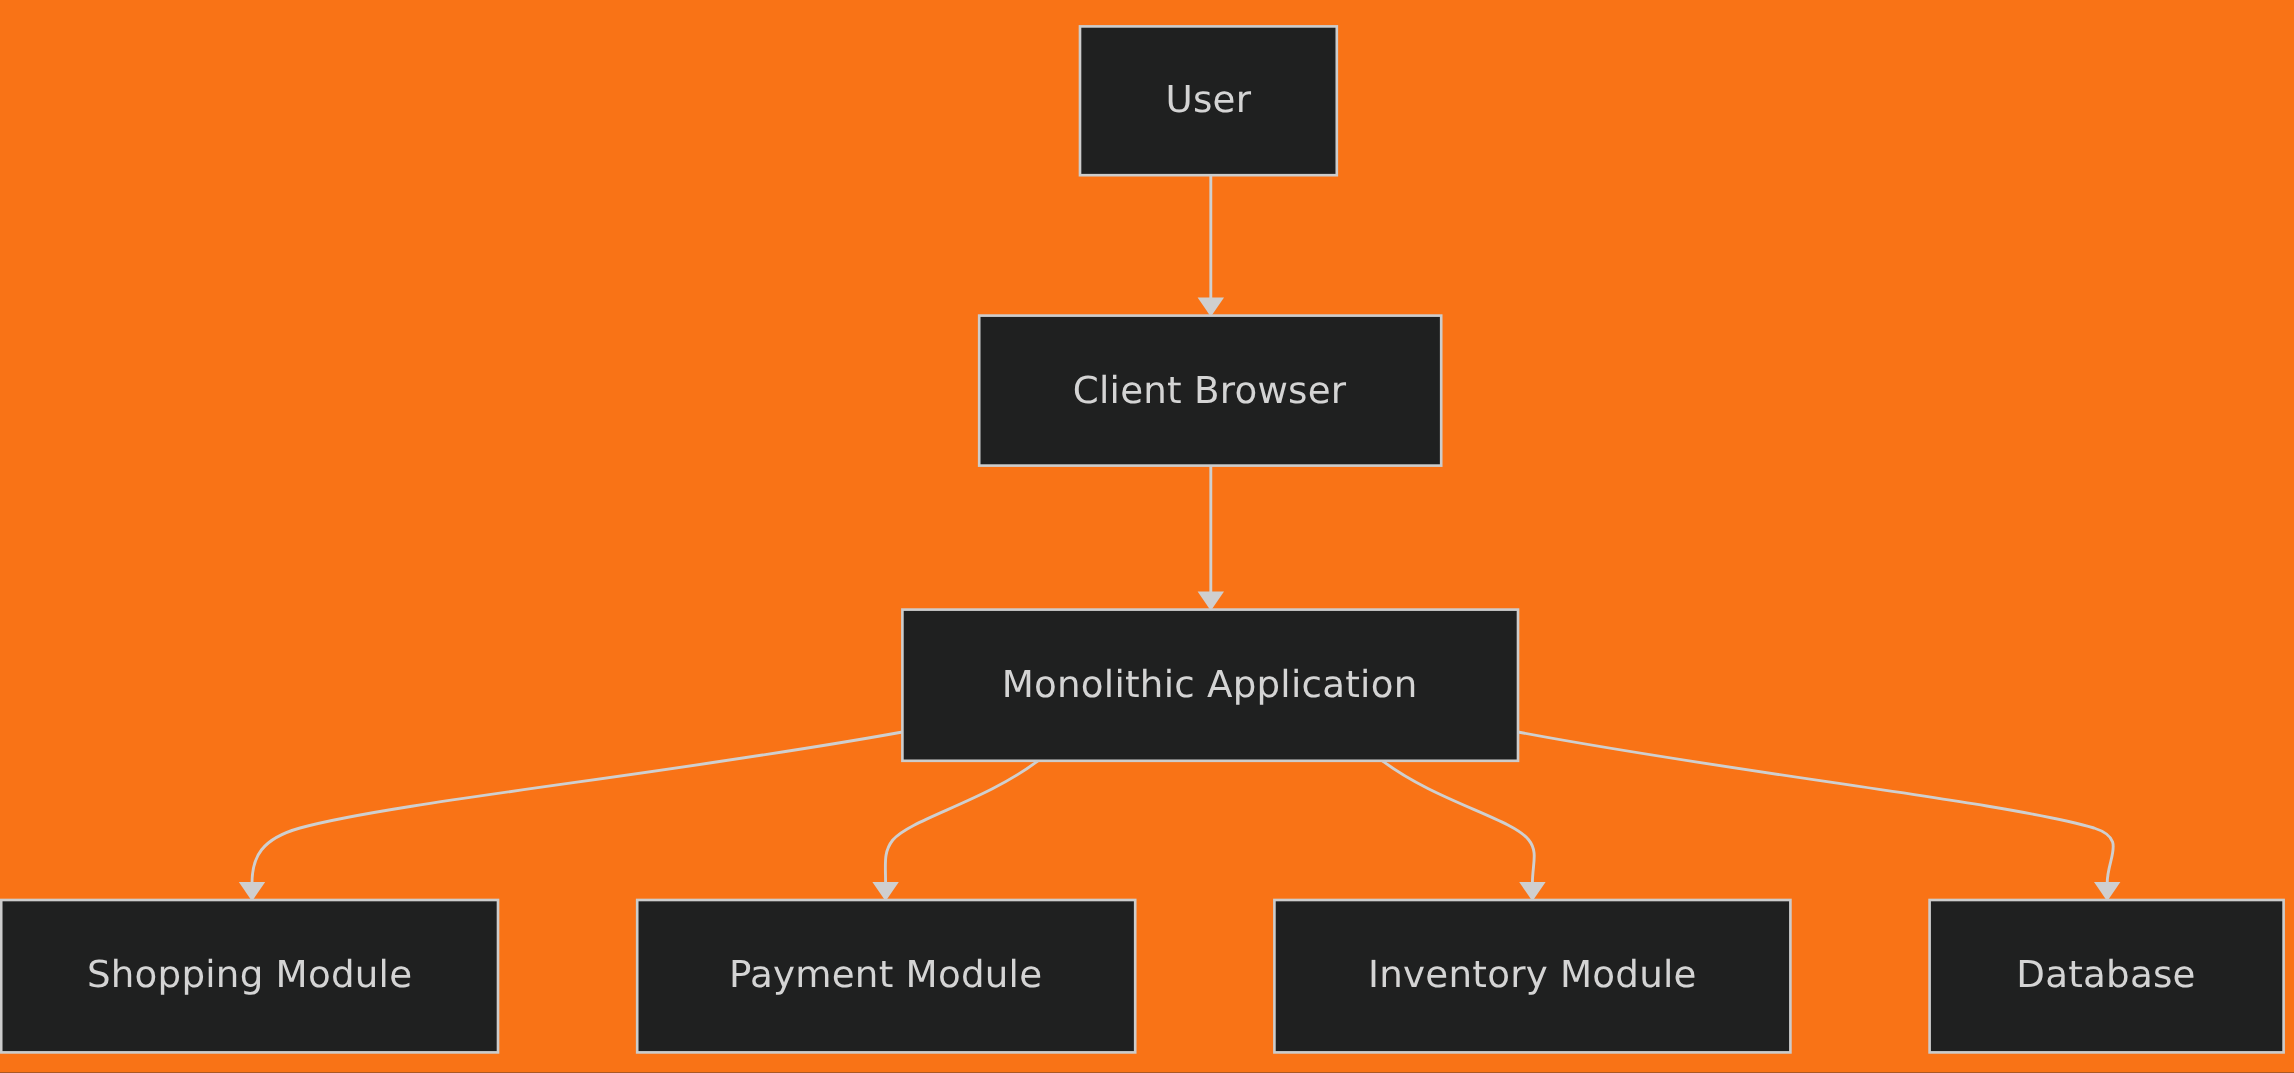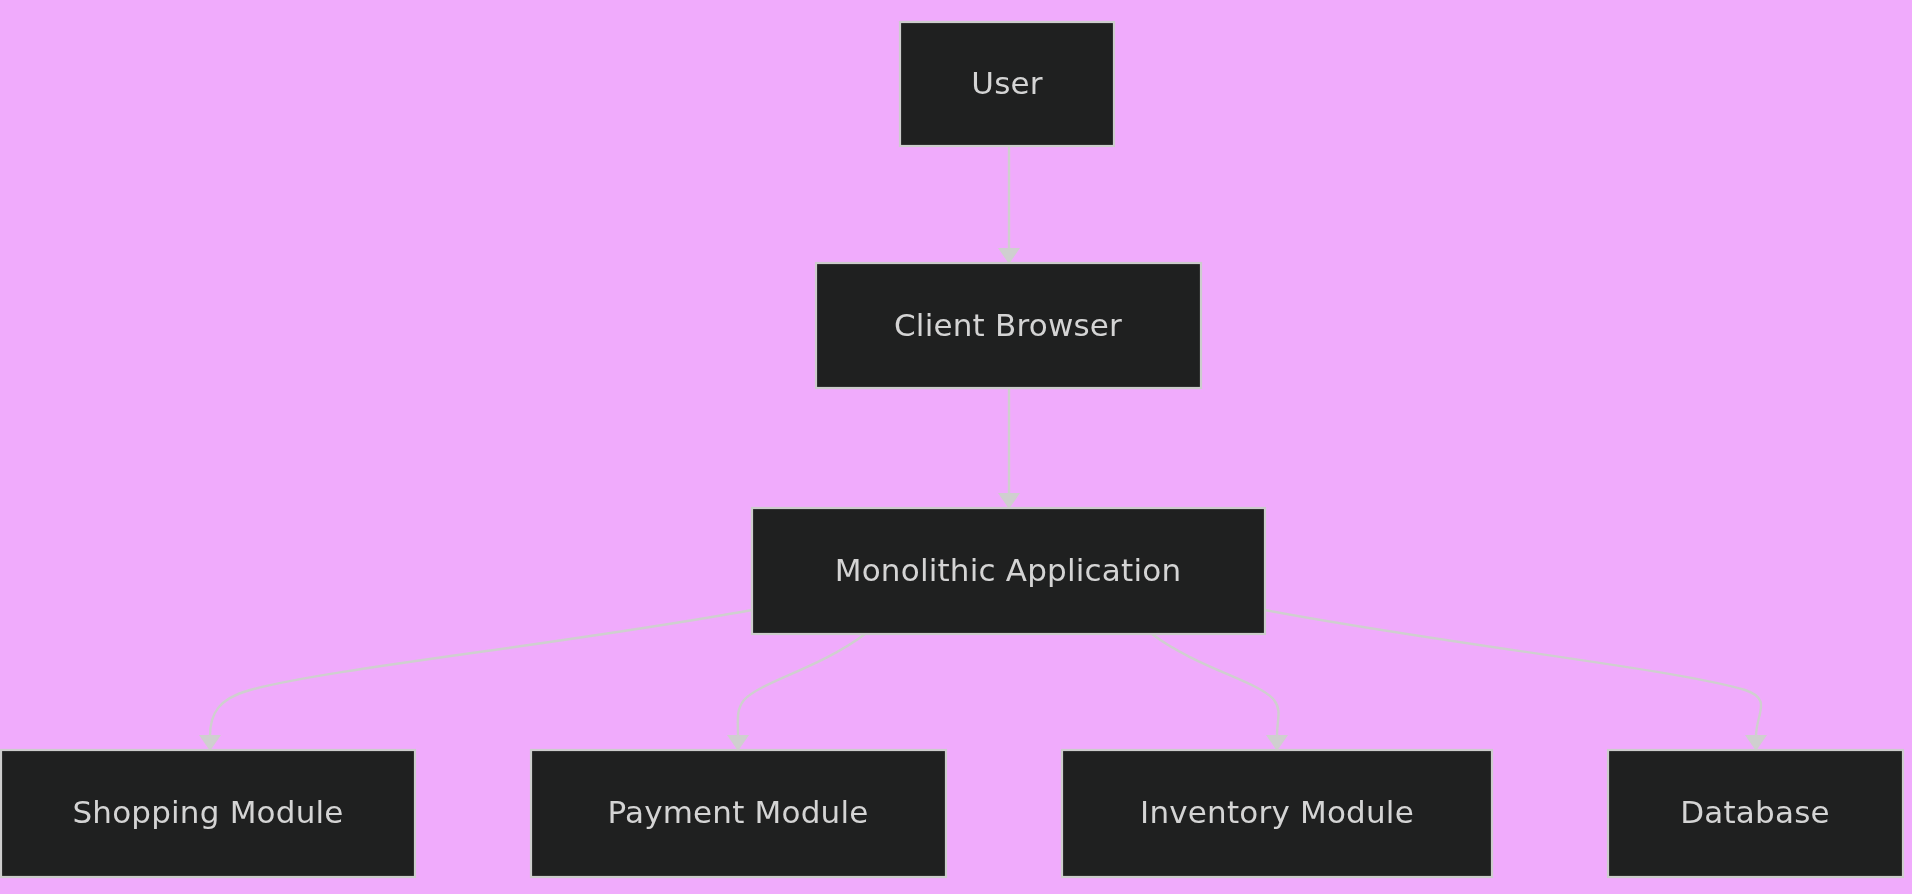--- a/index.html
+++ b/index.html
@@ -5,21 +5,21 @@
 <style>
   html, body {
     margin: 0;
     padding: 0;
     background: #2b303e;
   }
   #diagram-root {
     position: relative;
     width: 1912px;
     height: 894px;
-    background: #f0abfc;
+    background: #f97316;
     overflow: hidden;
     font-family: "DejaVu Sans", "Liberation Sans", sans-serif;
   }
   #flow-svg {
     position: absolute;
     top: 0;
     left: 0;
     width: 1912px;
     height: 894px;
     display: block;

